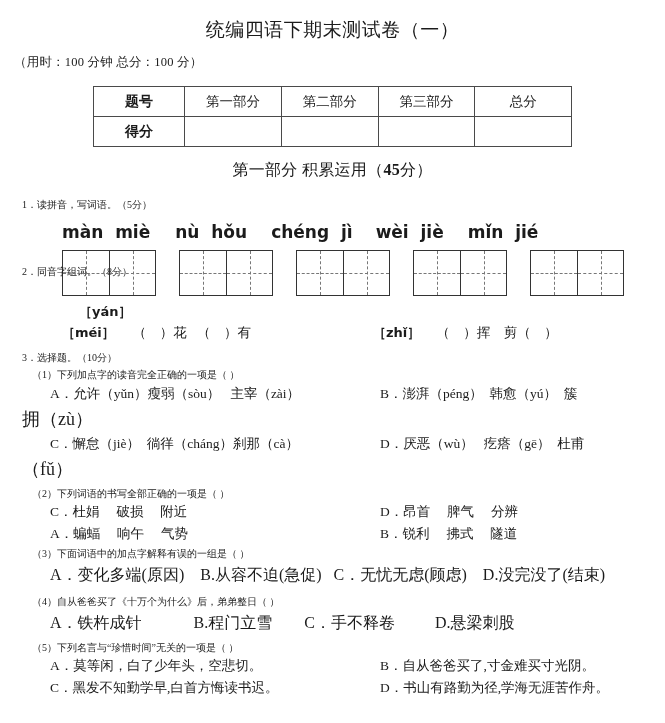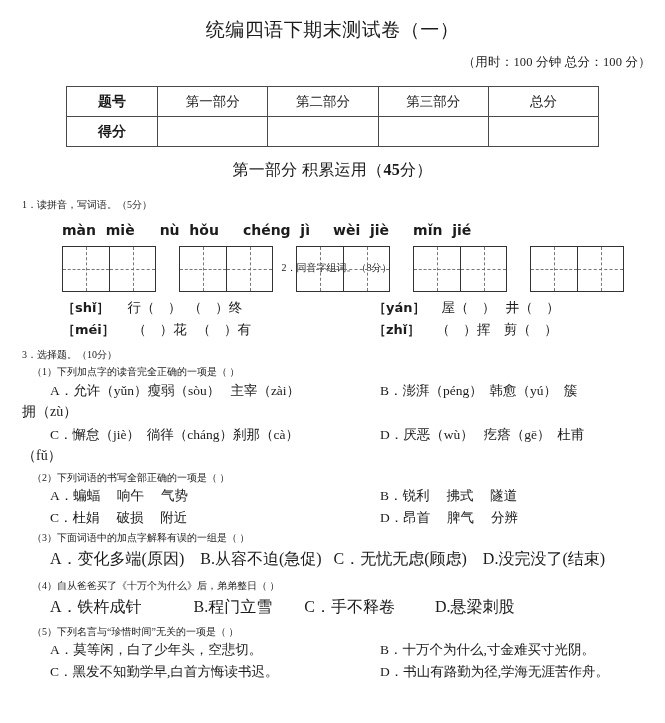--- a/index.html
+++ b/index.html
@@ -25,35 +25,35 @@
 
   
   .title {
     text-align: center;
     font-size: 19px;
     letter-spacing: 0.5px;
     margin: 17px 0 0 0;
     font-family: "Liberation Serif", "DejaVu Serif", serif;
   }
   .subtitle {
-    text-align: right;
+    text-align: left;
     font-size: 12.5px;
     margin: 11px 0 15px 0;
     letter-spacing: 0.2px;
   }
 
   
   .score-table-wrap {
     margin: 12px 0 0 0;
     display: flex;
     justify-content: center;
   }
   table.score-table {
     border-collapse: collapse;
-    width: 533px;
+    width: 479px;
     table-layout: fixed;
     padding-left: 44px;
   }
   table.score-table td {
     border: 1px solid #4a4a4a;
     height: 27px;
     text-align: center;
     vertical-align: middle;
     font-size: 13.5px;
   }
@@ -79,21 +79,21 @@
     margin: 0;
     padding: 0;
   }
 
   
   .q1-title { margin-top: 16px; margin-left: 8px; }
   .pinyin-row {
     margin: 9px 0 0 48px;
     font-family: "DejaVu Sans", "Liberation Sans", sans-serif;
     font-weight: bold;
-    font-size: 14px;
+    font-size: 17px;
     display: flex;
     white-space: pre;
   }
   .pinyin-row span { display: inline-block; }
 
   
   .grid-row {
     margin: 8px 0 0 48px;
     display: flex;
     gap: 23px;
@@ -153,21 +153,21 @@
   .opts-2col {
     display: flex;
     margin-left: 36px;
     white-space: pre;
     font-size: 13.5px;
     line-height: 1.6;
   }
   .opts-2col .col-a { width: 330px; }
   .wrap-tail {
     margin-left: 8px;
-    font-size: 14px;
+    font-size: 18px;
     line-height: 1.6;
   }
   .opts-1line {
     margin-left: 36px;
     font-size: 16px;
     line-height: 1.6;
     white-space: pre;
   }
 </style>
 </head>
@@ -223,29 +223,26 @@
     <div class="grid-group">
       <div class="grid-cell"></div>
       <div class="grid-cell"></div>
     </div>
     <div class="grid-group">
       <div class="grid-cell"></div>
       <div class="grid-cell"></div>
     </div>
   </div>
 
-  <div class="q-line q2-title" style="margin-top:-32px;text-align:center;">2．同音字组词。（8分）</div>
+  <div class="q-line q2-title" style="margin-top:-32px;">2．同音字组词。（8分）</div>
 
   <div style="margin-top:22px;">
     <div class="homophone-row">
-      <div class="hp-left">
-        <span class="bracket">［shǐ］</span><span style="display:inline-block;width:18px"></span><span>行（    ）  （    ）终</span>
-      </div>
       <div class="hp-right">
-        <span class="bracket">［yán］</span><span style="display:inline-block;width:16px"></span><span>屋（    ）   井（    ）</span>
+        <span class="bracket">［yán］</span><span style="display:inline-block;width:16px"></span>
       </div>
     </div>
     <div class="homophone-row">
       <div class="hp-left">
         <span class="bracket">［méi］</span><span style="display:inline-block;width:18px"></span><span>（    ）花   （    ）有</span>
       </div>
       <div class="hp-right">
         <span class="bracket">［zhǐ］</span><span style="display:inline-block;width:16px"></span><span>（    ）挥    剪（    ）</span>
       </div>
     </div>
@@ -260,37 +257,37 @@
   </div>
   <div class="wrap-tail">拥（zù）</div>
   <div class="opts-2col">
     <span class="col-a">C．懈怠（jiè）  徜徉（cháng）刹那（cà）</span>
     <span>D．厌恶（wù）   疙瘩（gē）  杜甫</span>
   </div>
   <div class="wrap-tail">（fǔ）</div>
 
   <div class="q-line sub-q">（2）下列词语的书写全部正确的一项是（        ）</div>
   <div class="opts-2col">
+    <span class="col-a">C．杜娟     破损     附近</span>
+    <span>D．昂首     脾气     分辨</span>
+  </div>
+  <div class="opts-2col">
     <span class="col-a">A．蝙蝠     响午     气势</span>
     <span>B．锐利     拂式     隧道</span>
   </div>
-  <div class="opts-2col">
-    <span class="col-a">C．杜娟     破损     附近</span>
-    <span>D．昂首     脾气     分辨</span>
-  </div>
 
   <div class="q-line sub-q">（3）下面词语中的加点字解释有误的一组是（        ）</div>
   <div class="opts-1line">A．变化多端(原因)    B.从容不迫(急促)   C．无忧无虑(顾虑)    D.没完没了(结束)</div>
 
   <div class="q-line sub-q" style="margin-top:7px;">（4）自从爸爸买了《十万个为什么》后，弟弟整日（        ）</div>
   <div class="opts-1line">A．铁杵成针             B.程门立雪        C．手不释卷          D.悬梁刺股</div>
 
   <div class="q-line sub-q" style="margin-top:4px;">（5）下列名言与“珍惜时间”无关的一项是（        ）</div>
   <div class="opts-2col">
     <span class="col-a">A．莫等闲，白了少年头，空悲切。</span>
-    <span>B．十万个为什么,寸金难买寸光阴。</span>
+    <span>B．自从爸爸买了,寸金难买寸光阴。</span>
   </div>
   <div class="opts-2col">
     <span class="col-a">C．黑发不知勤学早,白首方悔读书迟。</span>
     <span>D．书山有路勤为径,学海无涯苦作舟。</span>
   </div>
 
 </div>
 
 </body></html>

